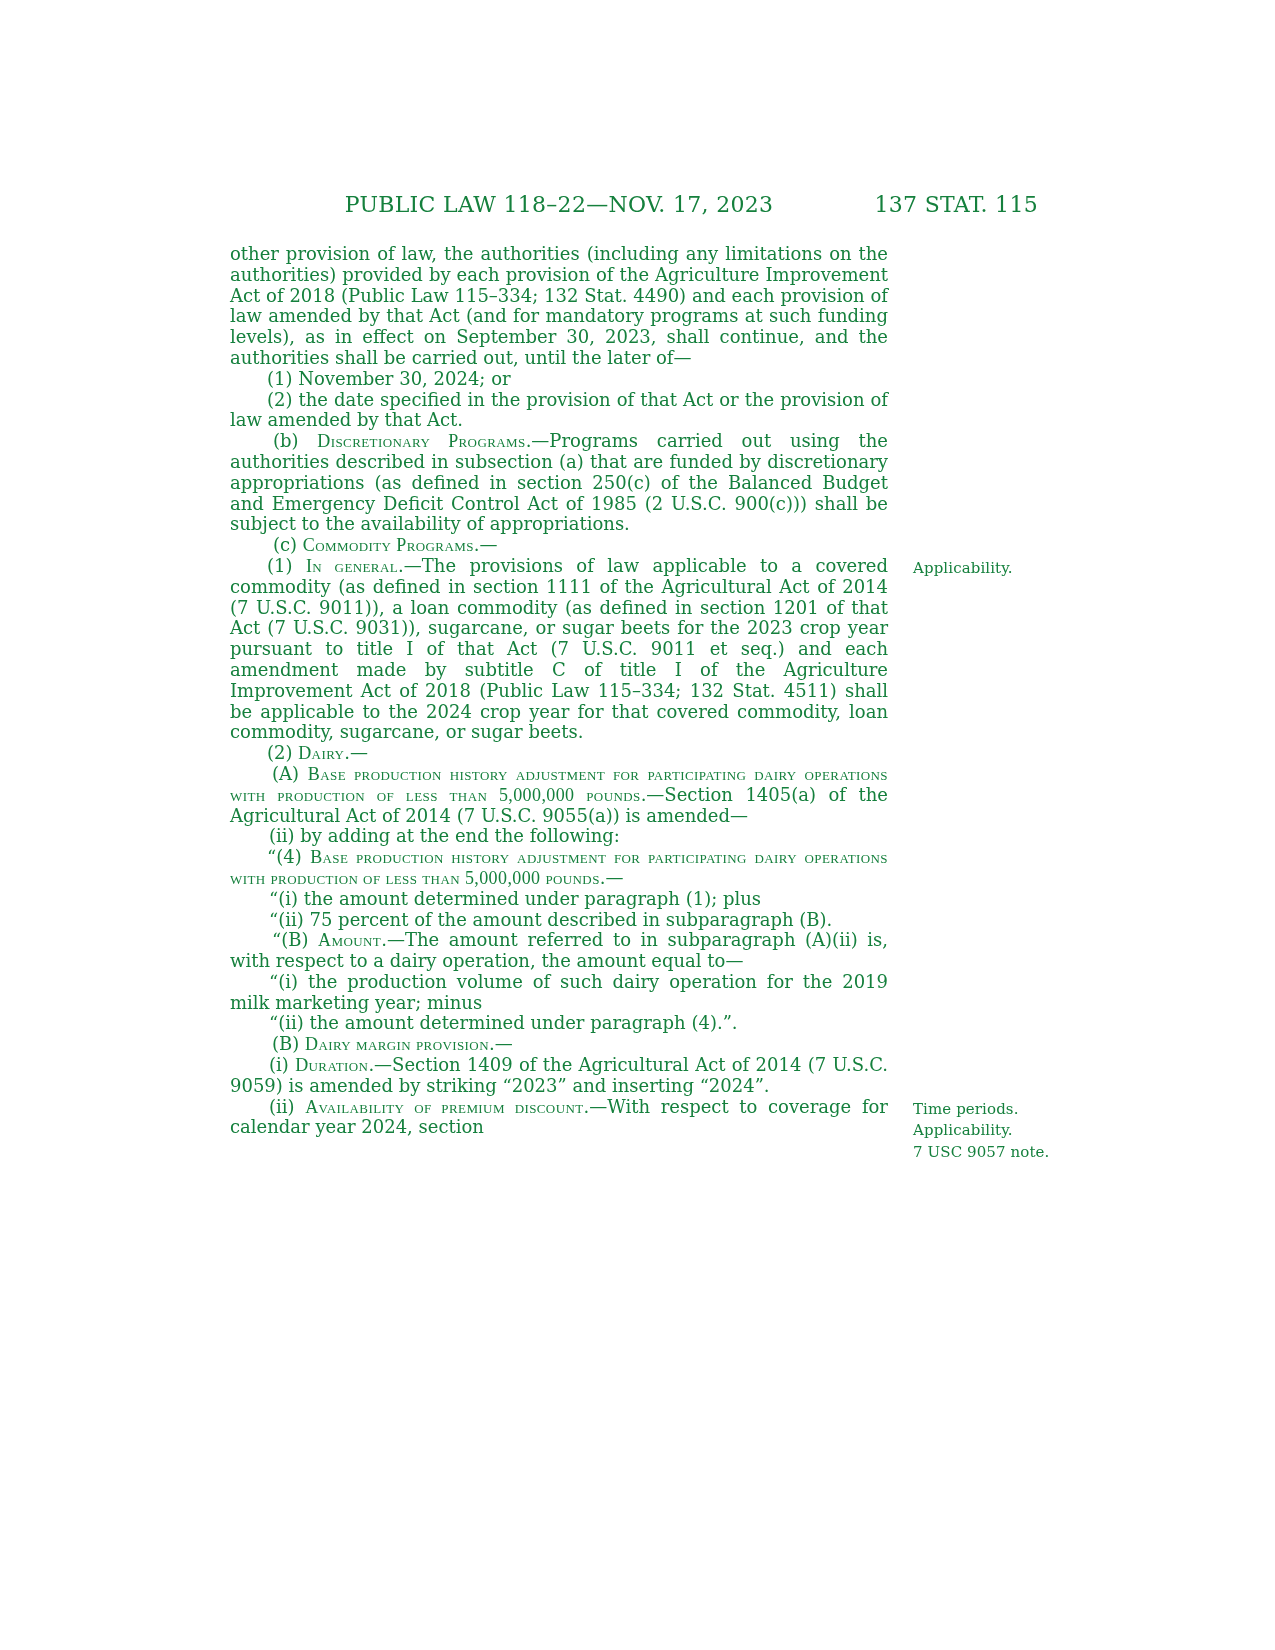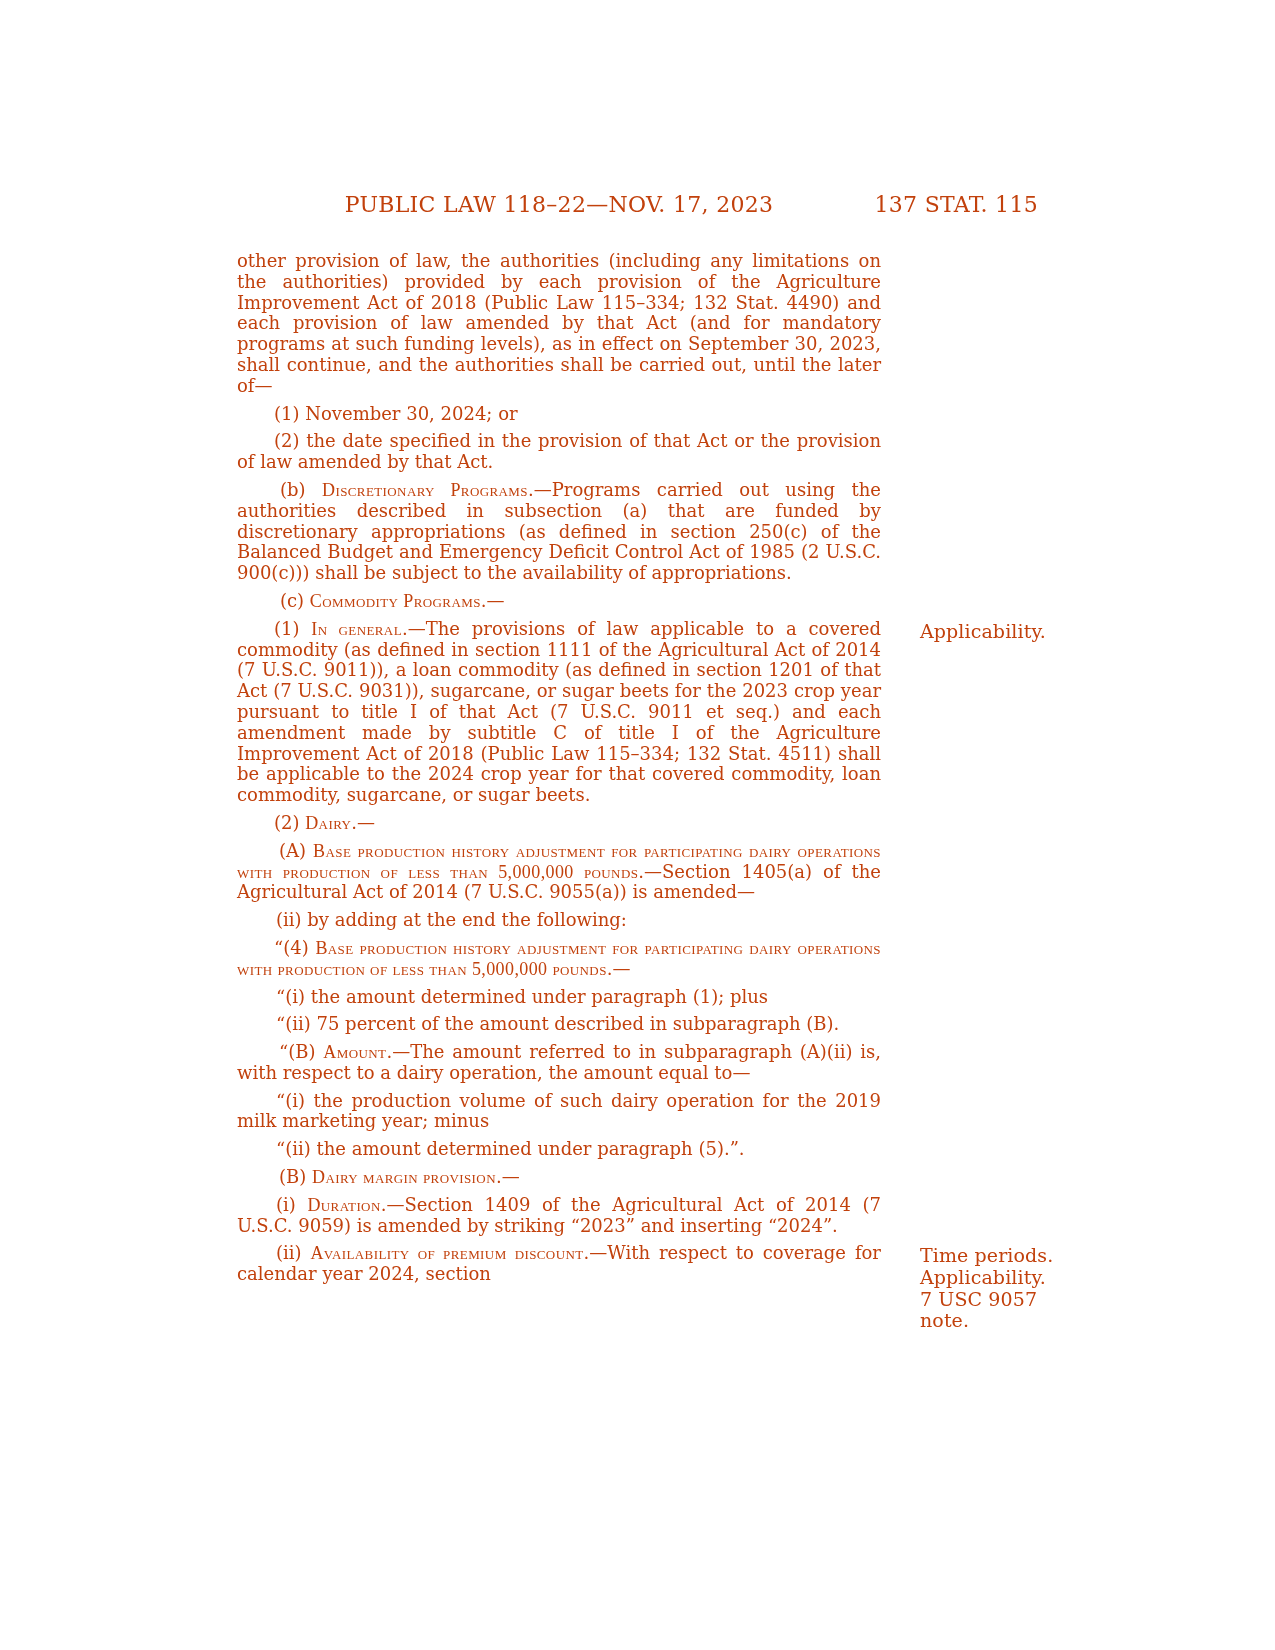--- a/index.html
+++ b/index.html
@@ -1,21 +1,21 @@
 <!DOCTYPE html>
 <html><head>
 <meta charset="utf-8">
 <style>
   html, body { margin: 0; padding: 0; background: #ffffff; }
   .page {
     position: relative;
     width: 1275px;
     height: 1650px;
     background: #ffffff;
-    color: #c2410c;
+    color: #15803d;
     font-family: "DejaVu Serif", "Liberation Serif", serif;
     overflow: hidden;
   }
   .running-head {
     position: absolute;
     left: 230px;
     top: 193px;
     width: 808px;
     font-size: 22px;
     line-height: 24px;
@@ -36,35 +36,35 @@
   }
   .body-col {
     position: absolute;
     left: 230px;
     top: 244px;
     width: 658px;
     font-size: 18px;
     line-height: 20.8px;
     text-align: justify;
   }
-  .body-col p { margin: 7px; padding: 0; }
+  .body-col p { margin: 0; padding: 0; }
   
   .lvl-flush   { padding-left: 0;     text-indent: 0; }
   .lvl-sub     { padding-left: 0;     text-indent: 43px; }
   .lvl-para    { padding-left: 42px;  text-indent: 37px; }
   .lvl-subpara { padding-left: 81px;  text-indent: 42px; }
   .lvl-clause  { padding-left: 128px; text-indent: 39px; }
   .sc { font-variant: small-caps; letter-spacing: 0.4px; font-family: Liberation Serif, serif; }
   .has-note { position: relative; }
   .margin-note {
     position: absolute;
     left: 683px;
     top: 2px;
     width: 152px;
-    font-size: 19px;
+    font-size: 15px;
     line-height: 21.6px;
     text-align: left;
     text-indent: 0;
     letter-spacing: 0.1px;
   }
   .note-line { display: block; }
 </style>
 </head>
 <body>
 
@@ -102,21 +102,21 @@
 
 
     <p class="lvl-clause"><span>“(i) the amount determined under paragraph (1); plus</span></p>
 
     <p class="lvl-clause"><span>“(ii) 75 percent of the amount described in subparagraph (B).</span></p>
 
     <p class="lvl-subpara"><span>“(B) </span><span class="sc">Amount</span><span>.—The amount referred to in subparagraph (A)(ii) is, with respect to a dairy operation, the amount equal to—</span></p>
 
     <p class="lvl-clause"><span>“(i) the production volume of such dairy operation for the 2019 milk marketing year; minus</span></p>
 
-    <p class="lvl-clause"><span>“(ii) the amount determined under paragraph (5).”.</span></p>
+    <p class="lvl-clause"><span>“(ii) the amount determined under paragraph (4).”.</span></p>
 
     <p class="lvl-subpara"><span>(B) </span><span class="sc">Dairy margin provision</span><span>.—</span></p>
 
     <p class="lvl-clause"><span>(i) </span><span class="sc">Duration</span><span>.—Section 1409 of the Agricultural Act of 2014 (7 U.S.C. 9059) is amended by striking “2023” and inserting “2024”.</span></p>
 
     <p class="lvl-clause has-note"><span>(ii) </span><span class="sc">Availability of premium discount</span><span>.—With respect to coverage for calendar year 2024, section</span><span class="margin-note">
           <span class="note-line">Time periods.</span>
           <span class="note-line">Applicability.</span>
           <span class="note-line">7 USC 9057 note.</span>
         </span></p>

